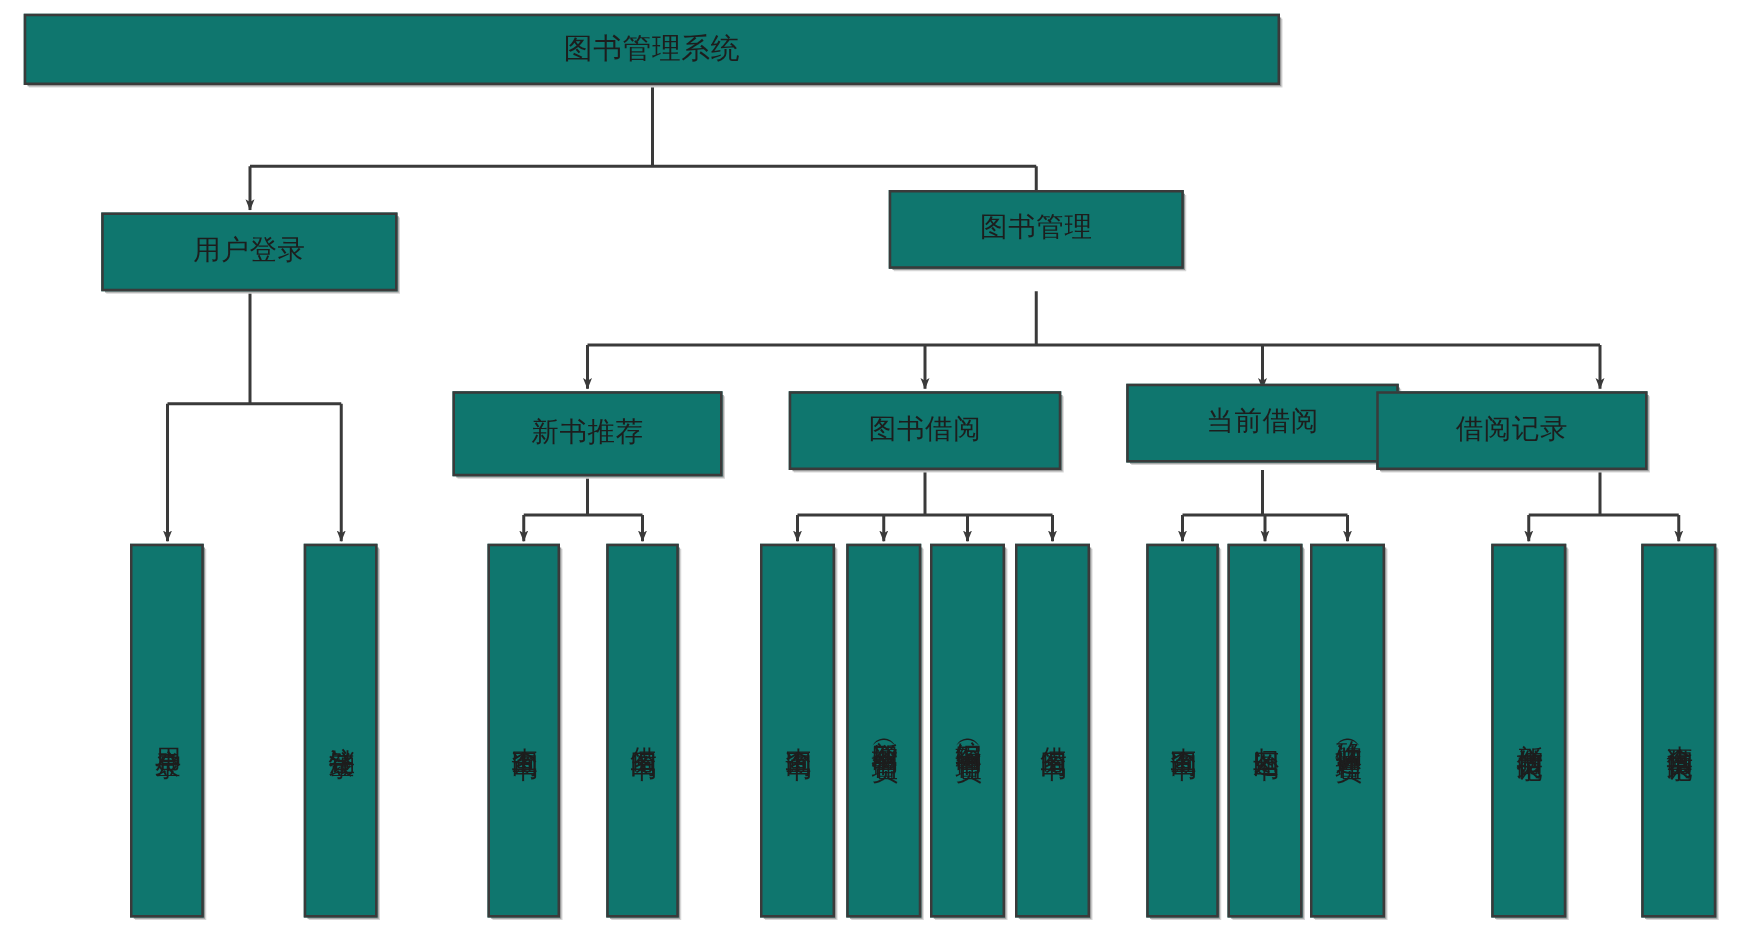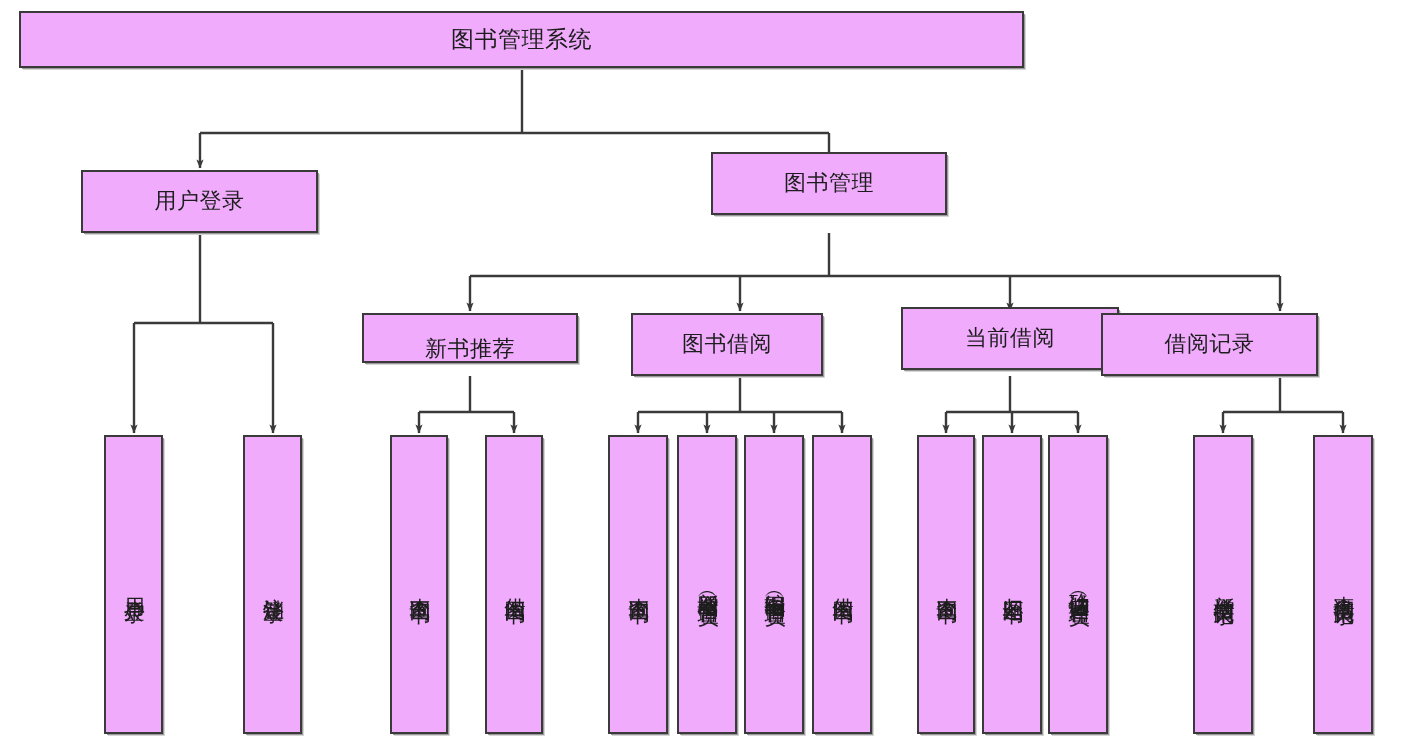--- a/index.html
+++ b/index.html
@@ -6,21 +6,21 @@
   body{
     font-family:"DejaVu Sans","Liberation Sans",sans-serif;
     width:1405px;height:747px;overflow:hidden;position:relative;
   }
   #stage{position:relative;width:1405px;height:747px;background:#fff;}
   #edges{position:absolute;left:0;top:0;width:1405px;height:747px;}
 
   .node{
     position:absolute;
     box-sizing:border-box;
-    background:#f0abfc;
+    background:#0f766e;
     border:2px solid #3a3a3a;
     box-shadow:2px 2px 0 -1px #9a9a9a, 3px 3px 0 -1px #d6d6d6;
     display:flex;
     align-items:center;
     justify-content:center;
     color:#1d1d1d;
     overflow:hidden;
   }
   .node.h{
     font-size:22px;
@@ -106,24 +106,24 @@
       <span>图书管理系统</span>
     </div>
 
   <div class="node h" style="left: 81px; top: 170px; width: 237px; height: 63px;">
       <span>用户登录</span>
     </div>
   <div class="node h" style="left: 711px; top: 152px; width: 236px; height: 63px;">
       <span>图书管理</span>
     </div>
 
-  <div class="node h" style="left: 362px; top: 313px; width: 216px; height: 50px; align-items: flex-end;">
+  <div class="node h" style="left: 362px; top: 313px; width: 216px; height: 68px;">
       <span>新书推荐</span>
     </div>
-  <div class="node h" style="left: 631px; top: 313px; width: 192px; height: 63px;">
+  <div class="node h" style="left: 631px; top: 313px; width: 218px; height: 63px;">
       <span>图书借阅</span>
     </div>
   <div class="node h" style="left: 901px; top: 307px; width: 218px; height: 63px;">
       <span>当前借阅</span>
     </div>
   <div class="node h" style="left: 1101px; top: 313px; width: 217px; height: 63px;">
       <span>借阅记录</span>
     </div>
 
   <div class="node v" style="left: 104px; top: 435px; width: 59px; height: 299px;">

